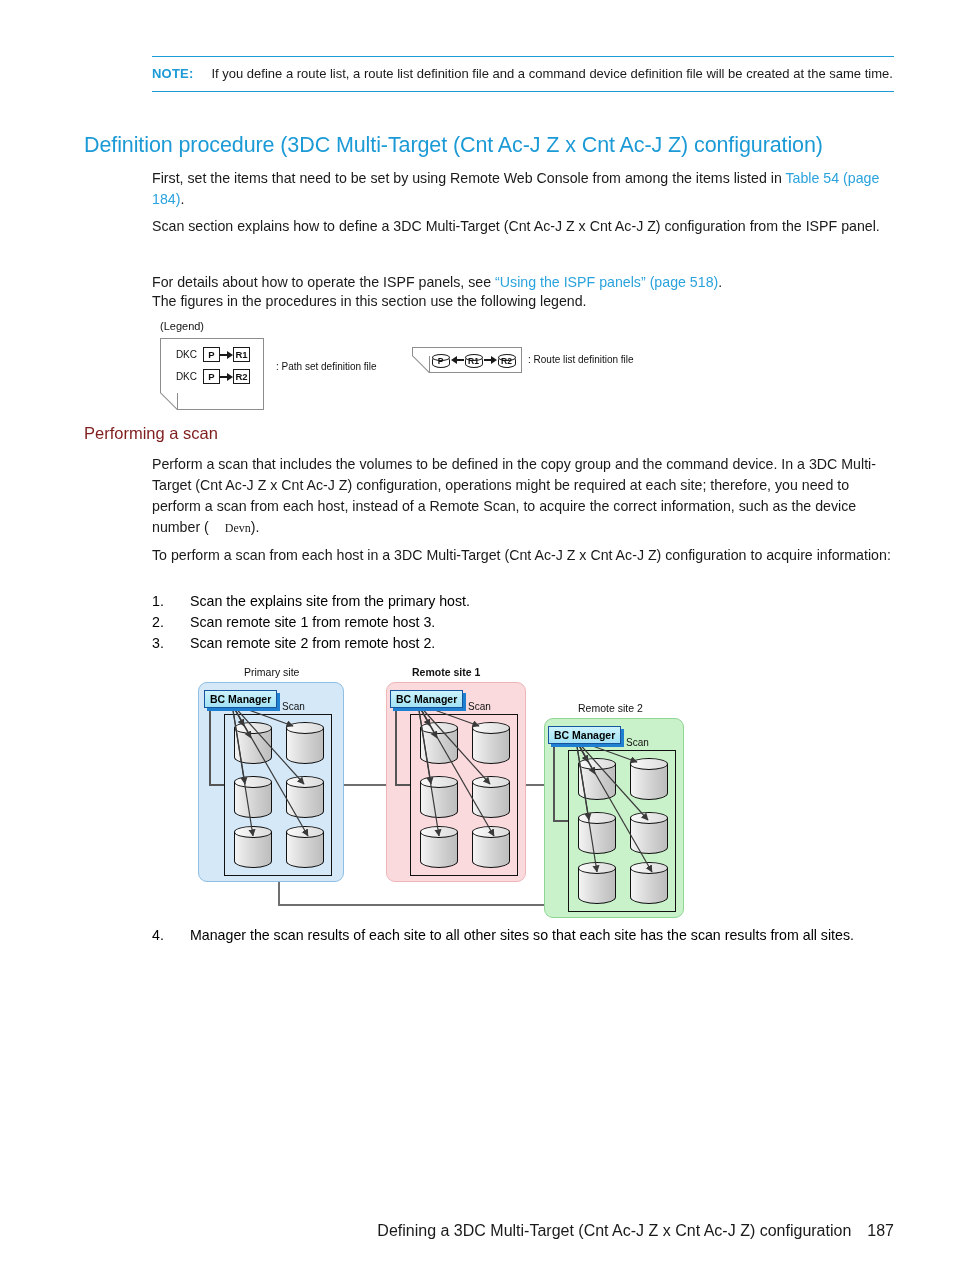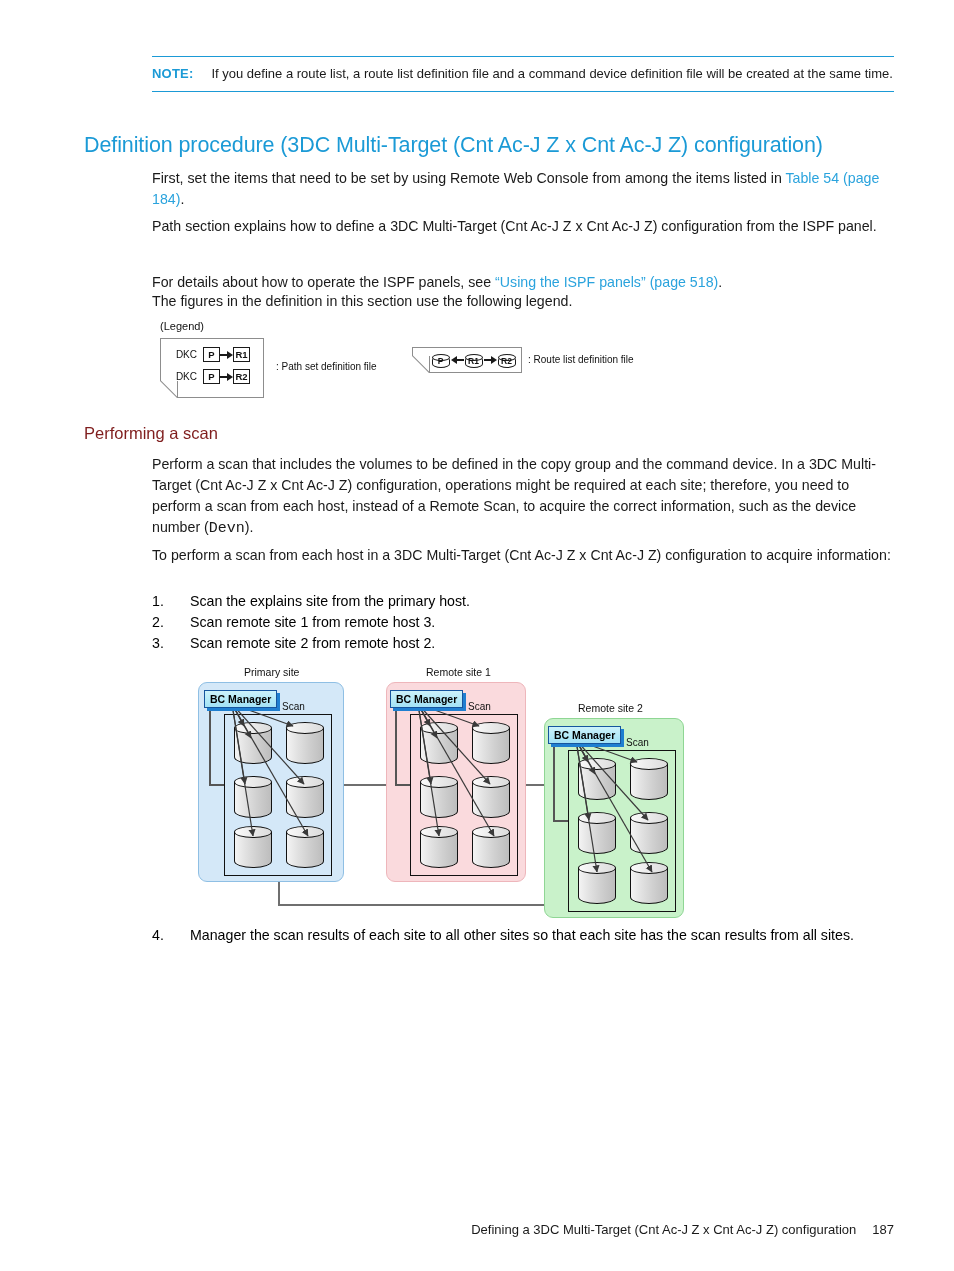--- a/index.html
+++ b/index.html
@@ -64,21 +64,21 @@
   
   .para {
     position: absolute;
     left: 152px;
     width: 746px;
     font-size: 14.2px;
     line-height: 21px;
     color: #1a1a1a;
   }
   .link { color: #2aa3dd; }
-  .mono { font-family: Liberation Mono, monospace; font-size: 15px; }
+  .mono { font-family: Liberation Serif, serif; font-size: 12px; margin-left: 16px; }
 
   
   .numlist {
     position: absolute;
     left: 152px;
     width: 746px;
     font-size: 14.2px;
     line-height: 21px;
   }
   .numrow { display: flex; align-items: flex-start; }
@@ -125,21 +125,21 @@
   }
   .doc-fold-line {
     position: absolute;
     left: -1px; bottom: 16px;
     width: 24px; height: 1px;
     background: #8d8d8d;
     transform-origin: left bottom;
     transform: rotate(45deg);
   }
 
-  .legend-box1 { left: 0px; top: 18px; width: 104px; height: 60px; }
+  .legend-box1 { left: 0px; top: 18px; width: 104px; height: 72px; }
   .legend-row {
     position: absolute;
     display: flex;
     align-items: center;
     font-size: 10px;
     color: #111;
   }
   .dkc-label { width: 28px; text-align: right; margin-right: 6px; font-size: 10px; }
   .sqbox {
     width: 17px; height: 15px;
@@ -283,21 +283,21 @@
     left: 0; top: 0;
     overflow: visible;
     pointer-events: none;
   }
 
   
   .footer {
     position: absolute;
     right: 60px;
     top: 1222px;
-    font-size: 13px;
+    font-size: 16px;
     color: #1a1a1a;
     white-space: nowrap;
   }
   .footer .pagenum { margin-left: 16px; }
 </style>
 </head>
 <body>
 
 <div class="note-block">
   <div class="rule-top"></div>
@@ -306,27 +306,27 @@
   </div>
   <div class="rule-bottom"></div>
 </div>
 
 <div class="h1-title">Definition procedure (3DC Multi-Target (Cnt Ac-J Z x Cnt Ac-J Z) configuration)</div>
 
 <div class="para" style="top:168px;">
   <span>First, set the items that need to be set by using Remote Web Console from among the items listed in </span><span class="link">Table 54 (page 184)</span><span>.</span>
 </div>
 
-<div class="para" style="top:216px;">Path section explains how to define a 3DC Multi-Target (Cnt Ac-J Z x Cnt Ac-J Z) configuration from the ISPF panel.</div>
+<div class="para" style="top:216px;">Scan section explains how to define a 3DC Multi-Target (Cnt Ac-J Z x Cnt Ac-J Z) configuration from the ISPF panel.</div>
 
 <div class="para" style="top:272px;">
   <span>For details about how to operate the ISPF panels, see </span><span class="link">“Using the ISPF panels” (page 518)</span><span>.</span>
 </div>
 
-<div class="para" style="top:291px;">The figures in the definition in this section use the following legend.</div>
+<div class="para" style="top:291px;">The figures in the procedures in this section use the following legend.</div>
 
 <div class="legend-fig">
   <div class="legend-caption">(Legend)</div>
 
   <div class="doc-shape legend-box1">
     <div class="legend-row" style="left:8px; top:8px;">
       <span class="dkc-label">DKC</span>
       <span class="sqbox">P</span>
       <span class="arrow-s"></span>
       <span class="sqbox">R1</span>
@@ -447,21 +447,21 @@
       <path d="M36,38 L49,118"></path>
       <path d="M36,38 L57,170"></path>
       <path d="M36,38 L97,60"></path>
       <path d="M36,38 L108,118"></path>
       <path d="M36,38 L112,170"></path>
     </g>
   </svg>
 
   <div class="bcm-box" style="left:8px; top:24px;">BC Manager</div>
 
-  <div class="site-label" style="left:230px; top:0px;">Remote site 1</div>
+  <div class="site-label" style="left:216px; top:0px;font-weight:bold;">Remote site 1</div>
   <div class="site-panel" style="left:190px; top:16px; width:140px; height:200px; background:#fadadd; border:1.4px solid #eeb6bb;"></div>
 
   <div class="connector" style="left:199px; top:40px; width:2px; height:80px; background:#555;"></div>
   <div class="connector" style="left:199px; top:118px; width:16px; height:2px; background:#555;"></div>
 
   <div class="dkc-frame" style="left:214px; top:48px; width:108px; height:162px;"></div>
   <div class="scan-label" style="left:272px; top:35px;">Scan</div>
 
   <div class="cyl" style="left:224px; top:56px;">
       <div class="body"></div>

